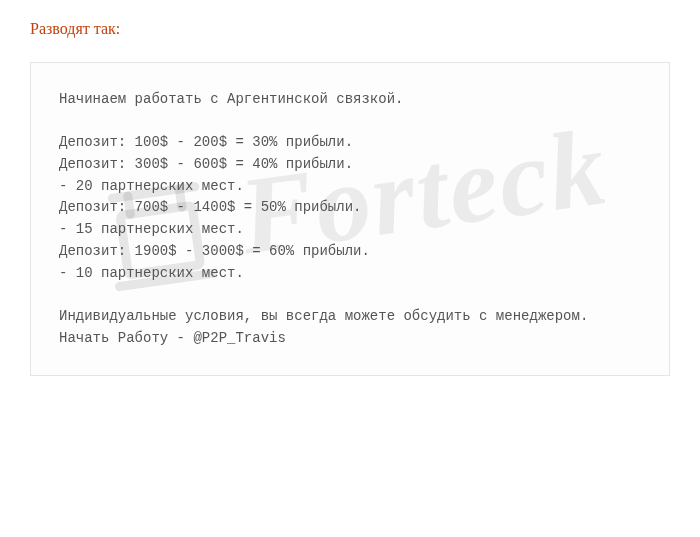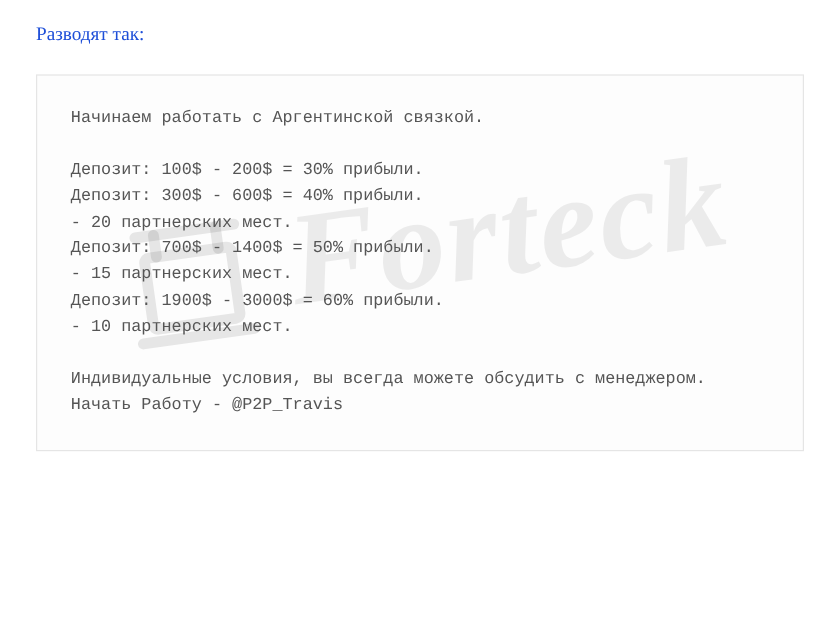--- a/index.html
+++ b/index.html
@@ -10,21 +10,21 @@
     body {
       background: #ffffff;
       font-family: Georgia, 'Times New Roman', serif;
       width: 700px;
       height: 537px;
       padding: 20px 30px;
       color: #333;
     }
     .heading {
       font-size: 16px;
-      color: #1d4ed8;
+      color: #c2410c;
       margin-bottom: 24px;
       font-weight: normal;
     }
     .message-box {
       position: relative;
       border: 1px solid #e5e5e5;
       background: #fdfdfd;
       padding: 26px 28px;
       font-family: 'Courier New', Courier, monospace;
       font-size: 14px;

